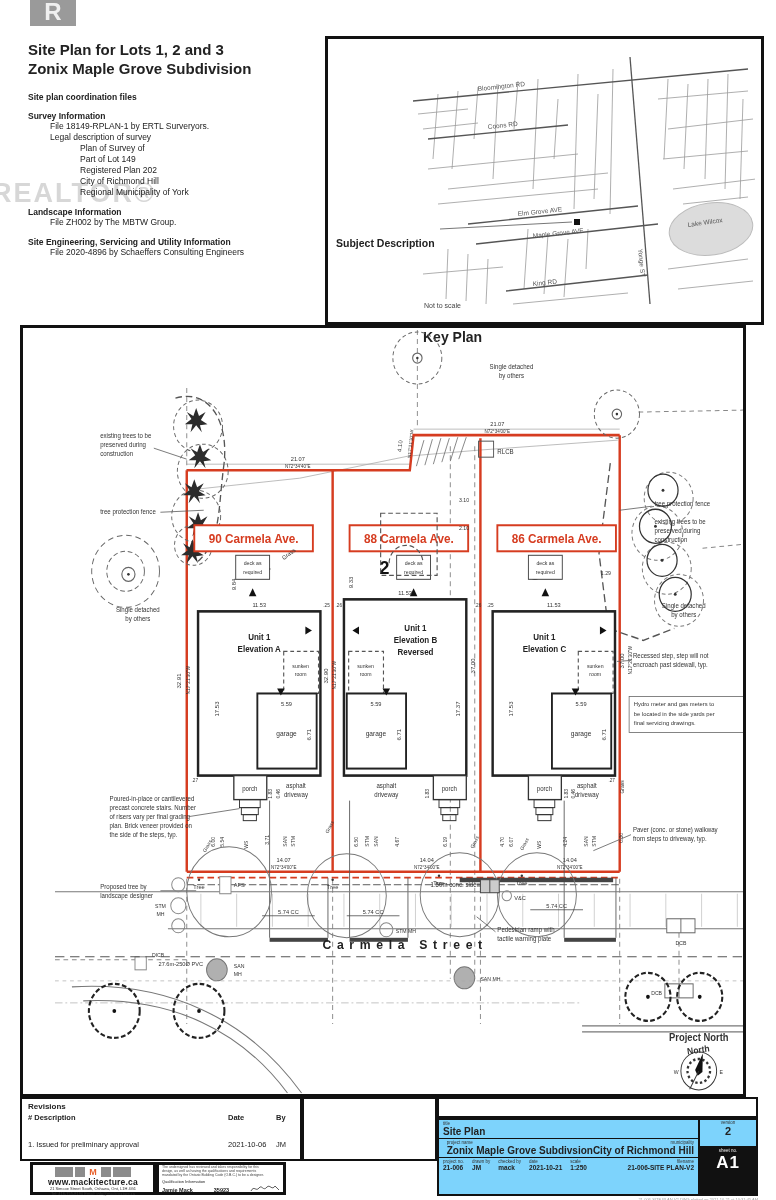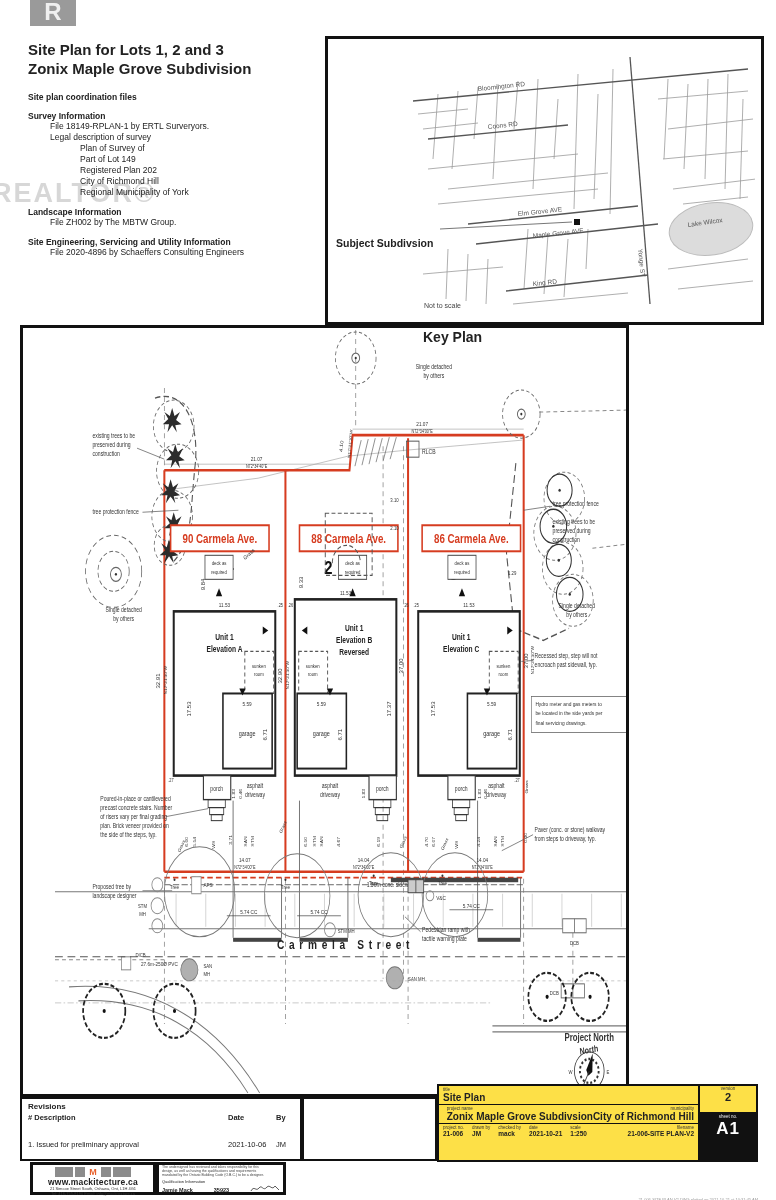--- a/index.html
+++ b/index.html
@@ -18,21 +18,21 @@
   #info .l2{font-size:8.5px;margin-left:52px;line-height:11px;}
   #info .coord{font-weight:bold;font-size:8.5px;margin-top:14px;}
   
   #keyplan{left:325px;top:36px;width:433px;height:283px;border:3px solid #111;}
   #keyplan svg{display:block;}
   .kp-label{font-size:6.5px;fill:#555;}
   #kp-subject{position:absolute;left:8px;top:198px;font-size:10.5px;font-weight:bold;}
   #kp-title{position:absolute;left:95px;top:246px;font-size:14px;font-weight:bold;margin-top:44px;}
   #kp-sub{position:absolute;left:96px;top:263px;font-size:7px;color:#444;}
   
-  #plan{left:20px;top:325px;width:609px;height:772px;border:3.5px solid #111;box-sizing:border-box;padding-left:32px;}
+  #plan{left:20px;top:325px;width:726px;height:772px;border:3.5px solid #111;box-sizing:border-box;padding-left:32px;}
   #plan svg{display:block;width:100%;height:100%;}
   text{fill:#333;}
   .t48{font-size:4.8px;} .t5{font-size:5px;} .t55{font-size:5.5px;}
   .t6{font-size:6px;} .t62{font-size:6.2px;} .t65{font-size:6.5px;} .t7{font-size:7px;}
   .t85{font-size:8.5px;font-weight:bold;fill:#222;}
   .addr{font-size:12.5px;font-weight:bold;fill:#d63c20;}
   .lotnum{font-size:19px;font-weight:bold;fill:#111;}
   .mid{text-anchor:middle;} .end{text-anchor:end;}
   .street-name{font-size:13px;font-weight:bold;letter-spacing:6px;fill:#222;}
   .north{font-size:9px;font-weight:bold;}
@@ -40,22 +40,22 @@
   
   .bx{border:2.5px solid #111;box-sizing:border-box;background:#fff;}
   #revisions{left:20px;top:1097px;width:282px;height:64px;padding:3px 6px;}
   #revisions .rh{font-weight:bold;font-size:8px;}
   #revisions .cols{position:relative;font-weight:bold;font-size:7.5px;margin-top:2px;}
   #revisions .row{position:relative;font-size:7.5px;margin-top:18px;}
   #revisions .cdate{position:absolute;left:200px;top:0;}
   #revisions .cby{position:absolute;left:248px;top:0;}
   #emptybox1{left:302px;top:1097px;width:135px;height:64px;}
   #emptybox2{left:437px;top:1097px;width:321px;height:21px;}
-  #titleblock{left:437px;top:1084px;width:321px;height:78px;border:2.5px solid #111;
-              box-sizing:border-box;display:flex;background:#fde047;}
+  #titleblock{left:437px;top:1118px;width:321px;height:78px;border:2.5px solid #111;
+              box-sizing:border-box;display:flex;background:#7dd3fc;}
   #tb-left{flex:1;display:flex;flex-direction:column;border-right:2px solid #111;}
   .tb-row{position:relative;border-bottom:1.5px solid #111;padding:1px 4px;}
   .tb-lab{font-size:4.5px;color:#333;}
   .tb-val{font-size:10px;font-weight:bold;}
   #tb-proj{display:flex;justify-content:flex-end;align-items:flex-end;}
   #tb-info{display:flex;flex:1;border-bottom:none;padding:1px 0;}
   #tb-info .cell{padding:0 4px;}
   #tb-info .v{font-size:6.5px;font-weight:bold;}
   #tb-right{width:56px;display:flex;flex-direction:column;}
   #tb-version{height:26px;text-align:center;border-bottom:2px solid #111;}
@@ -164,21 +164,21 @@
       <text class="kp-label" x="150" y="52" transform="rotate(-6 150 52)">Bloomington RD</text>
       <text class="kp-label" x="160" y="90" transform="rotate(-6 160 90)">Coons RD</text>
       <text class="kp-label" x="190" y="177" transform="rotate(-6 190 177)">Elm Grove AVE</text>
       <text class="kp-label" x="205" y="199" transform="rotate(-6 205 199)">Maple Grove AVE</text>
       <text class="kp-label" x="205" y="247" transform="rotate(-6 205 247)">King RD</text>
       <text class="kp-label" x="310" y="210" transform="rotate(84 310 210)">Yonge ST</text>
       <text class="kp-label" x="360" y="188" transform="rotate(-8 360 188)">Lake Wilcox</text>
       <line x1="112" y1="190" x2="244" y2="183" stroke="#777" stroke-width="1"></line>
       <rect x="246" y="180" width="6" height="6" fill="#111"></rect>
     </svg>
-    <div id="kp-subject">Subject Subdivsion</div>
+    <div id="kp-subject">Subject Description</div>
     <div id="kp-title">Key Plan</div>
     <div id="kp-sub">Not to scale</div>
   </div>
 
   <div class="abs" id="plan">
     <svg viewBox="0 0 731 765" preserveAspectRatio="none">
       <defs>
         <path id="conif" d="M0,-12 L3,-4 L10,-8 L5,0 L12,4 L4,5 L6,12 L0,5 L-6,12 L-4,4 L-12,4 L-5,-1 L-10,-8 L-3,-4 Z" fill="#2c2c2c"></path>
       </defs>
 

